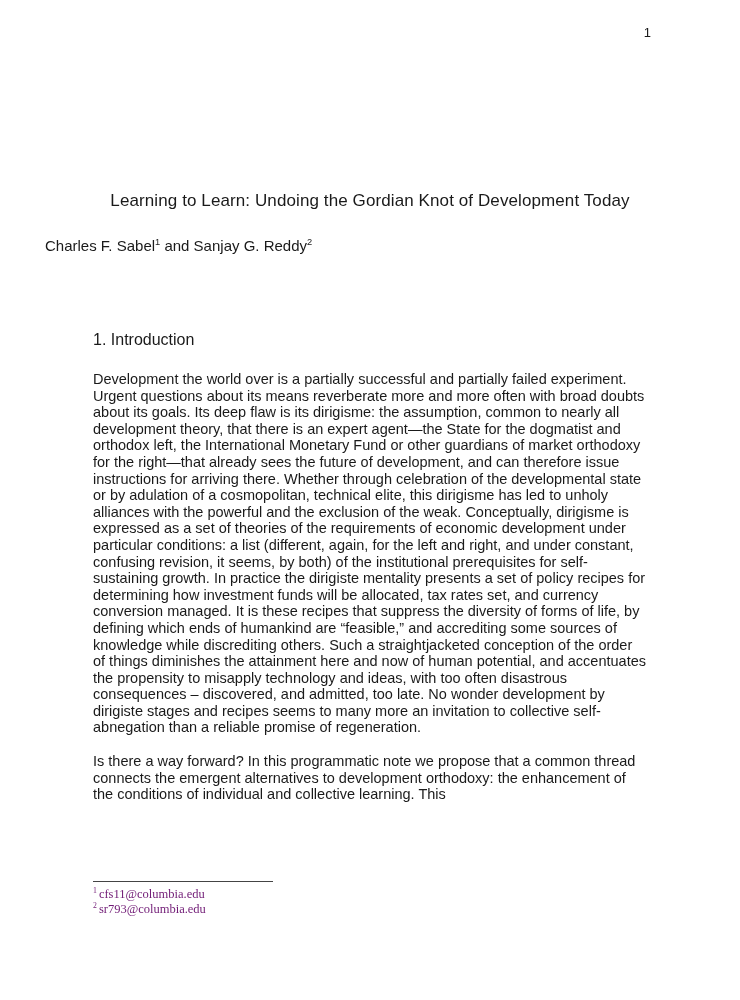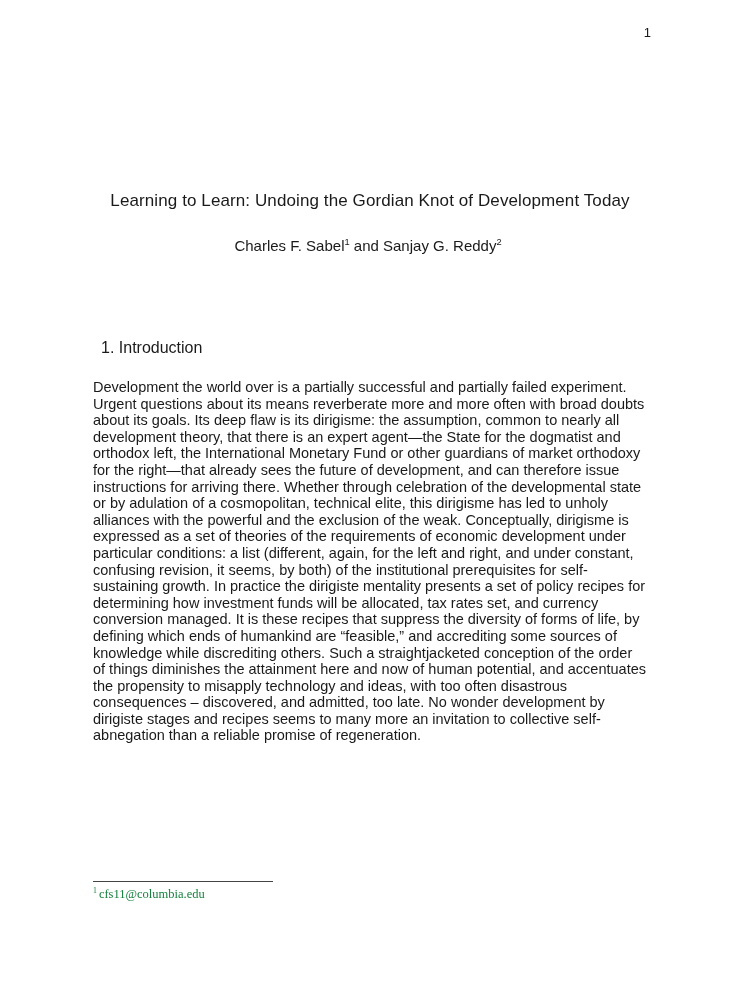--- a/index.html
+++ b/index.html
@@ -31,56 +31,55 @@
     text-align: center;
     font-size: 17px;
     font-weight: normal;
     letter-spacing: 0.1px;
   }
   .authors {
     position: absolute;
     top: 237px;
     left: 45px;
     right: 49px;
-    text-align: center;
     font-size: 15px;
   }
   sup.note {
     font-size: 0.62em;
     vertical-align: super;
     line-height: 0;
   }
   .flow {
     position: absolute;
     top: 331px;
     left: 93px;
     width: 557px;
   }
   .section-heading {
-    margin: 8px;
+    margin: 0;
     font-size: 16px;
     font-weight: normal;
   }
   .para {
     margin: 22px 2px 0 0;
     font-size: 14.5px;
     line-height: 16.6px;
     text-align: left;
   }
   .para + .para {
     margin-top: 17px;
   }
   .footnotes {
     position: absolute;
     left: 93px;
     top: 881px;
     width: 557px;
     font-family: "Liberation Serif", serif;
     font-size: 12.5px;
-    color: #15803d;
+    color: #701a75;
   }
   .footnote-rule {
     width: 180px;
     height: 0;
     border-top: 1px solid #444444;
     margin: 0 0 5px 0;
   }
   .footnote {
     line-height: 15px;
   }
@@ -97,22 +96,24 @@
 
   <h1 class="title">Learning to Learn: Undoing the Gordian Knot of Development Today</h1>
 
   <div class="authors"><span>Charles F. Sabel</span><sup class="note">1</sup><span> and </span><span>Sanjay G. Reddy</span><sup class="note">2</sup></div>
 
   <div class="flow">
     <h2 class="section-heading">1. Introduction</h2>
 
     <p class="para">Development the world over is a partially successful and partially failed experiment.  Urgent questions about its means reverberate more and more often with broad doubts about its goals. Its deep flaw is its dirigisme: the assumption, common to nearly all development theory, that there is an expert agent—the State for the dogmatist and orthodox left, the International Monetary Fund or other guardians of market orthodoxy for the right—that already sees the future of development, and can therefore issue instructions for arriving there.   Whether through celebration of the developmental state or by adulation of a cosmopolitan, technical elite, this dirigisme has led to unholy alliances with the powerful and the exclusion of the weak.  Conceptually, dirigisme is expressed as a set of theories of the requirements of economic development under particular conditions: a list (different, again, for the left and right, and under constant, confusing revision, it seems, by both) of the institutional prerequisites for self-sustaining growth.  In practice the dirigiste mentality presents a set of policy recipes for determining how investment funds will be allocated, tax rates set, and currency conversion managed. It is these recipes that suppress the diversity of forms of life, by defining which ends of humankind are “feasible,” and accrediting some sources of knowledge while discrediting others.  Such a straightjacketed conception of the order of things diminishes the attainment here and now of human potential, and accentuates the propensity to misapply technology and ideas, with too often disastrous consequences – discovered, and admitted, too late.  No wonder development by dirigiste stages and recipes seems to many more an invitation to collective self-abnegation than a reliable promise of regeneration.</p>
 
+    <p class="para">Is there a way forward? In this programmatic note we propose that a common thread connects the emergent alternatives to development orthodoxy:  the enhancement of the conditions of individual and collective learning. This</p>
   </div>
 
   <div class="footnotes">
     <div class="footnote-rule"></div>
 
     <div class="footnote"><sup class="note">1</sup><span>cfs11@columbia.edu</span></div>
 
+    <div class="footnote"><sup class="note">2</sup><span>sr793@columbia.edu</span></div>
   </div>
 
 </div>
 
 </body></html>

